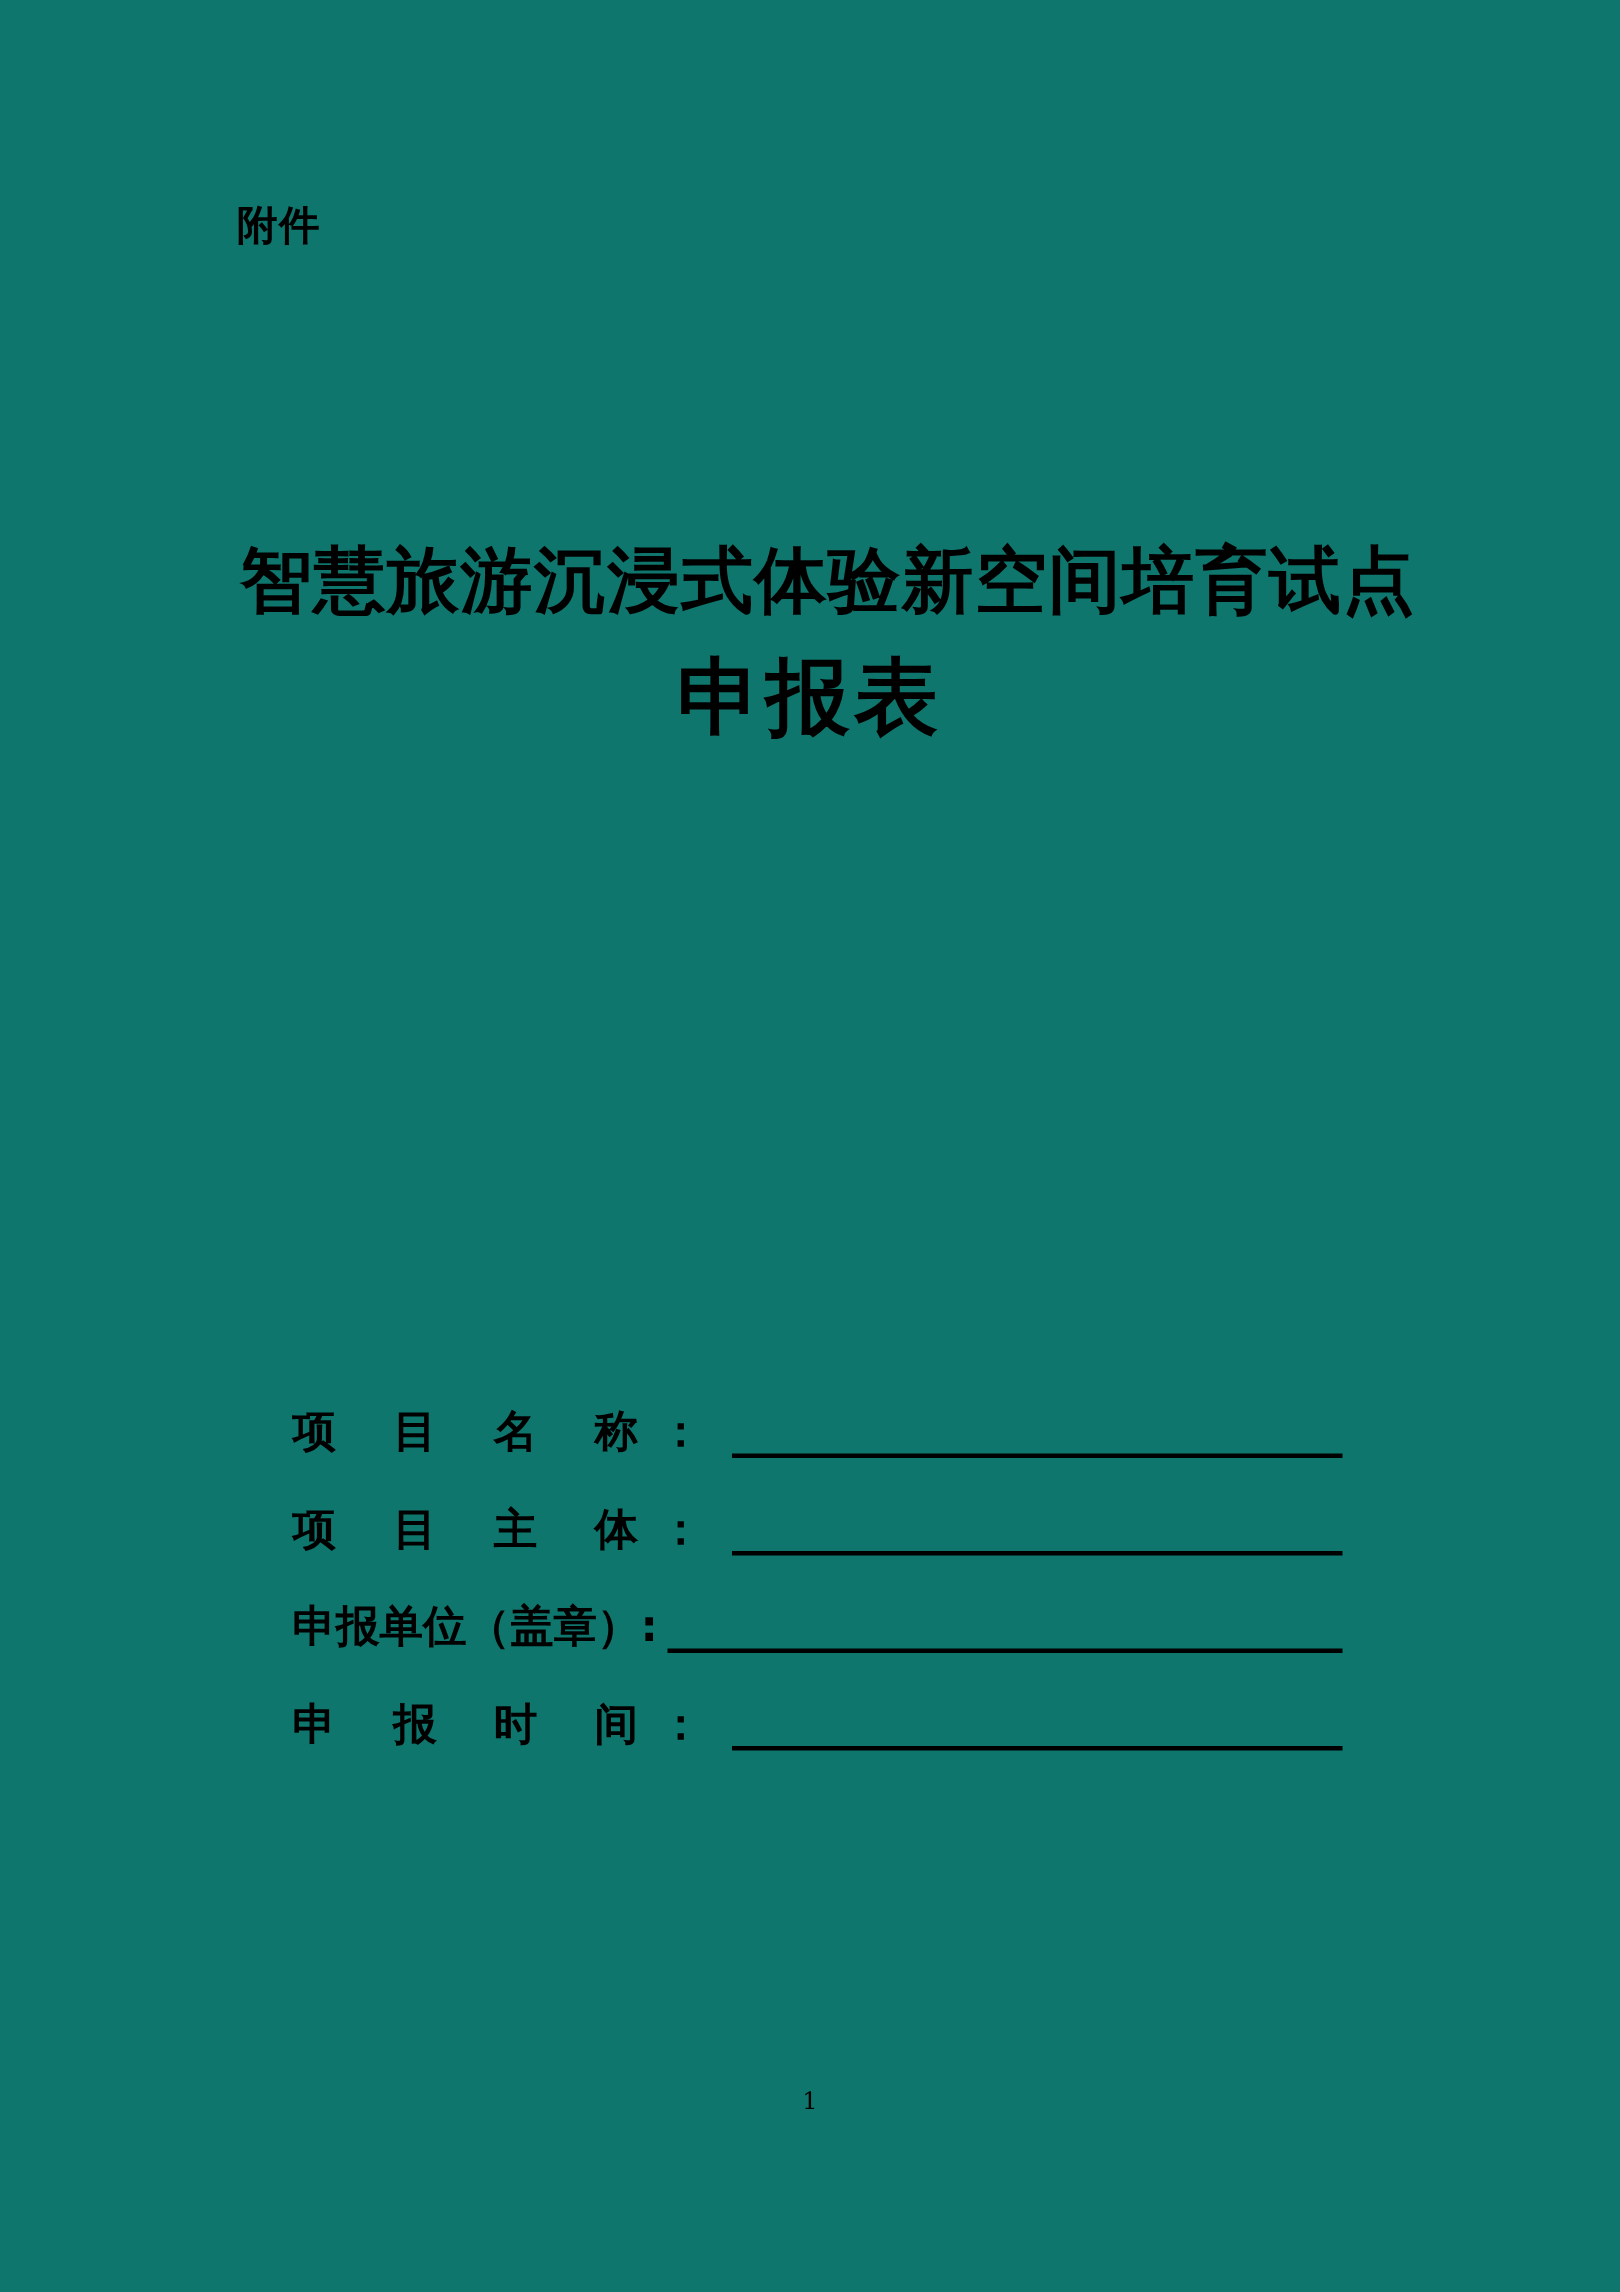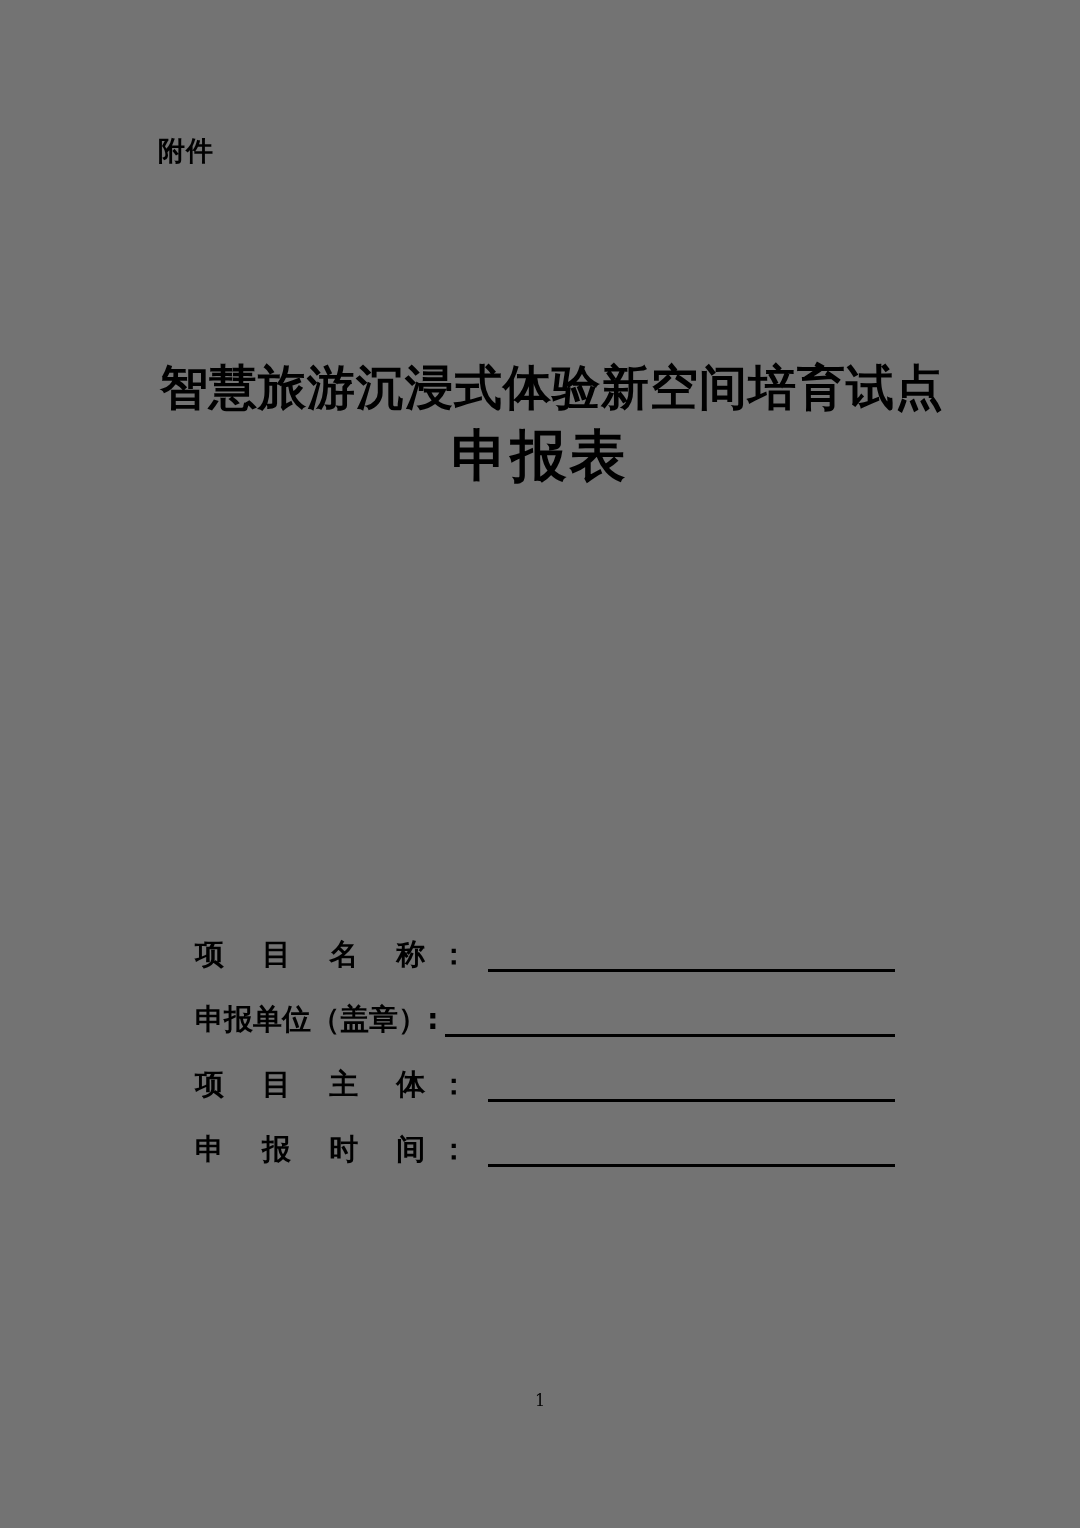--- a/index.html
+++ b/index.html
@@ -4,21 +4,21 @@
 <style>
   html, body {
     margin: 0;
     padding: 0;
     background: #ffffff;
   }
   .page {
     position: relative;
     width: 1080px;
     height: 1528px;
-    background: #737373;
+    background: #0f766e;
     margin: 0 auto;
     overflow: hidden;
     font-family: "DejaVu Sans", "Liberation Sans", sans-serif;
     color: #000000;
   }
 
   
   .attachment-label {
     position: absolute;
     left: 158px;
@@ -46,21 +46,21 @@
     line-height: 1.15;
     white-space: nowrap;
     margin-left: 24px;
   }
   .title-line-2 {
     font-family: "DejaVu Serif", "Liberation Serif", serif;
     font-size: 56px;
     font-weight: 700;
     letter-spacing: 3px;
     line-height: 1.3;
-    margin-top: 4px;
+    margin-top: 14px;
   }
 
   
   .fields {
     position: absolute;
     left: 195px;
     top: 930px;
     width: 700px;
   }
   .field-row {
@@ -115,26 +115,26 @@
   </div>
 
   <div class="fields">
 
     <div class="field-row">
       <span class="field-label lbl-w1">项 目 名 称：</span>
       <span class="field-line"></span>
     </div>
 
     <div class="field-row">
-      <span class="field-label lbl-w3">申报单位（盖章）:</span>
+      <span class="field-label lbl-w2">项 目 主 体：</span>
       <span class="field-line"></span>
     </div>
 
     <div class="field-row">
-      <span class="field-label lbl-w2">项 目 主 体：</span>
+      <span class="field-label lbl-w3">申报单位（盖章）:</span>
       <span class="field-line"></span>
     </div>
 
     <div class="field-row">
       <span class="field-label lbl-w4">申 报 时 间：</span>
       <span class="field-line"></span>
     </div>
 
   </div>
 

